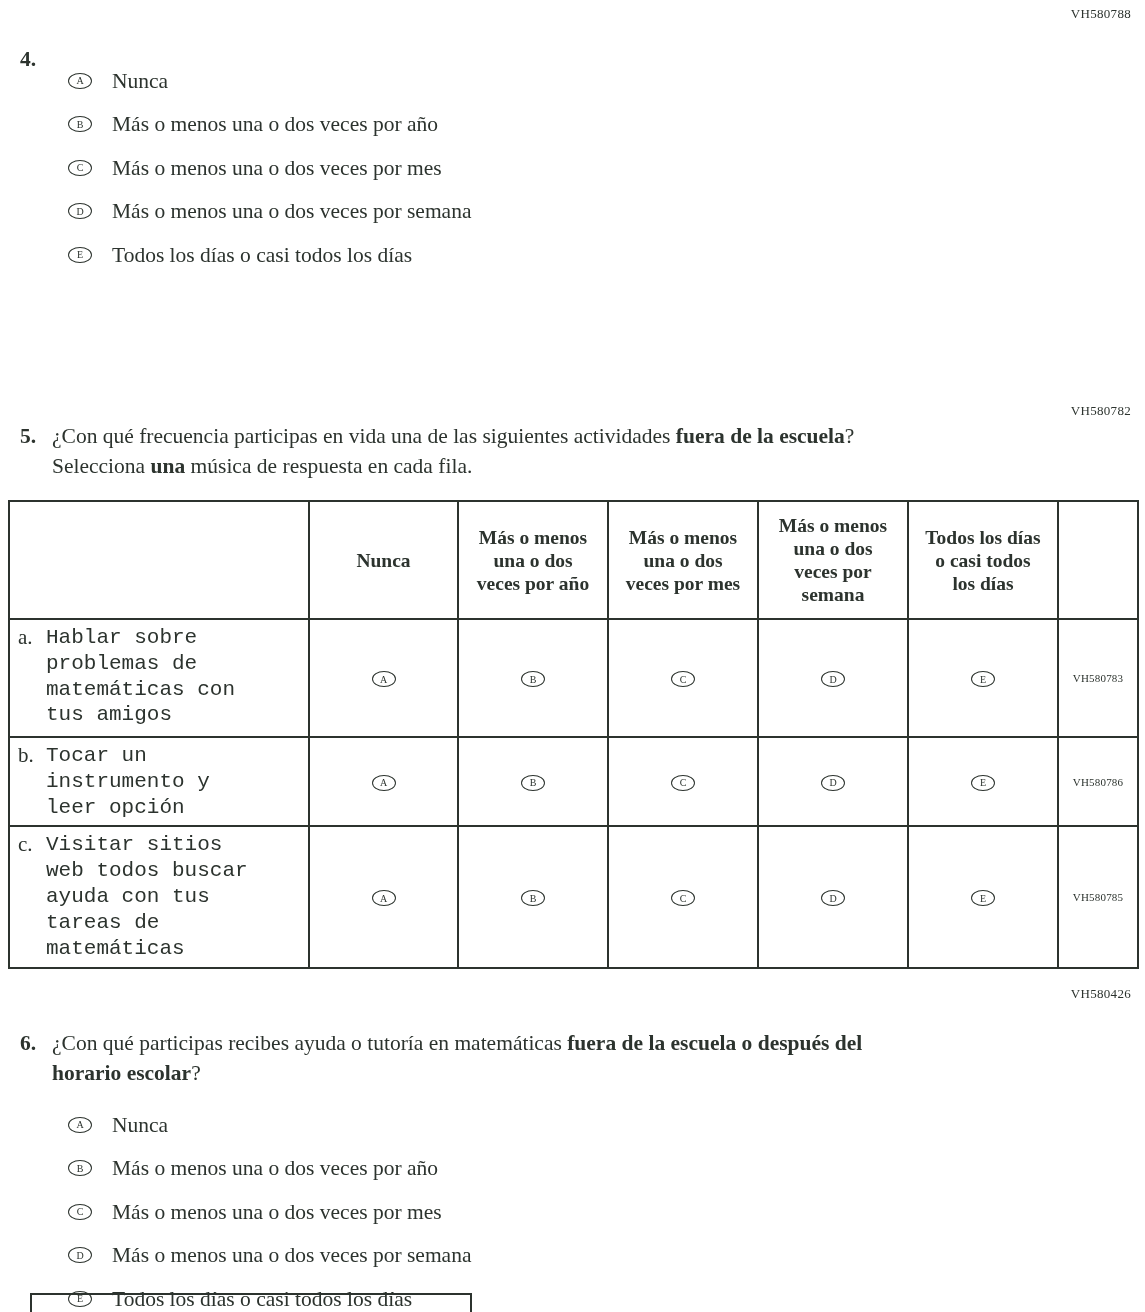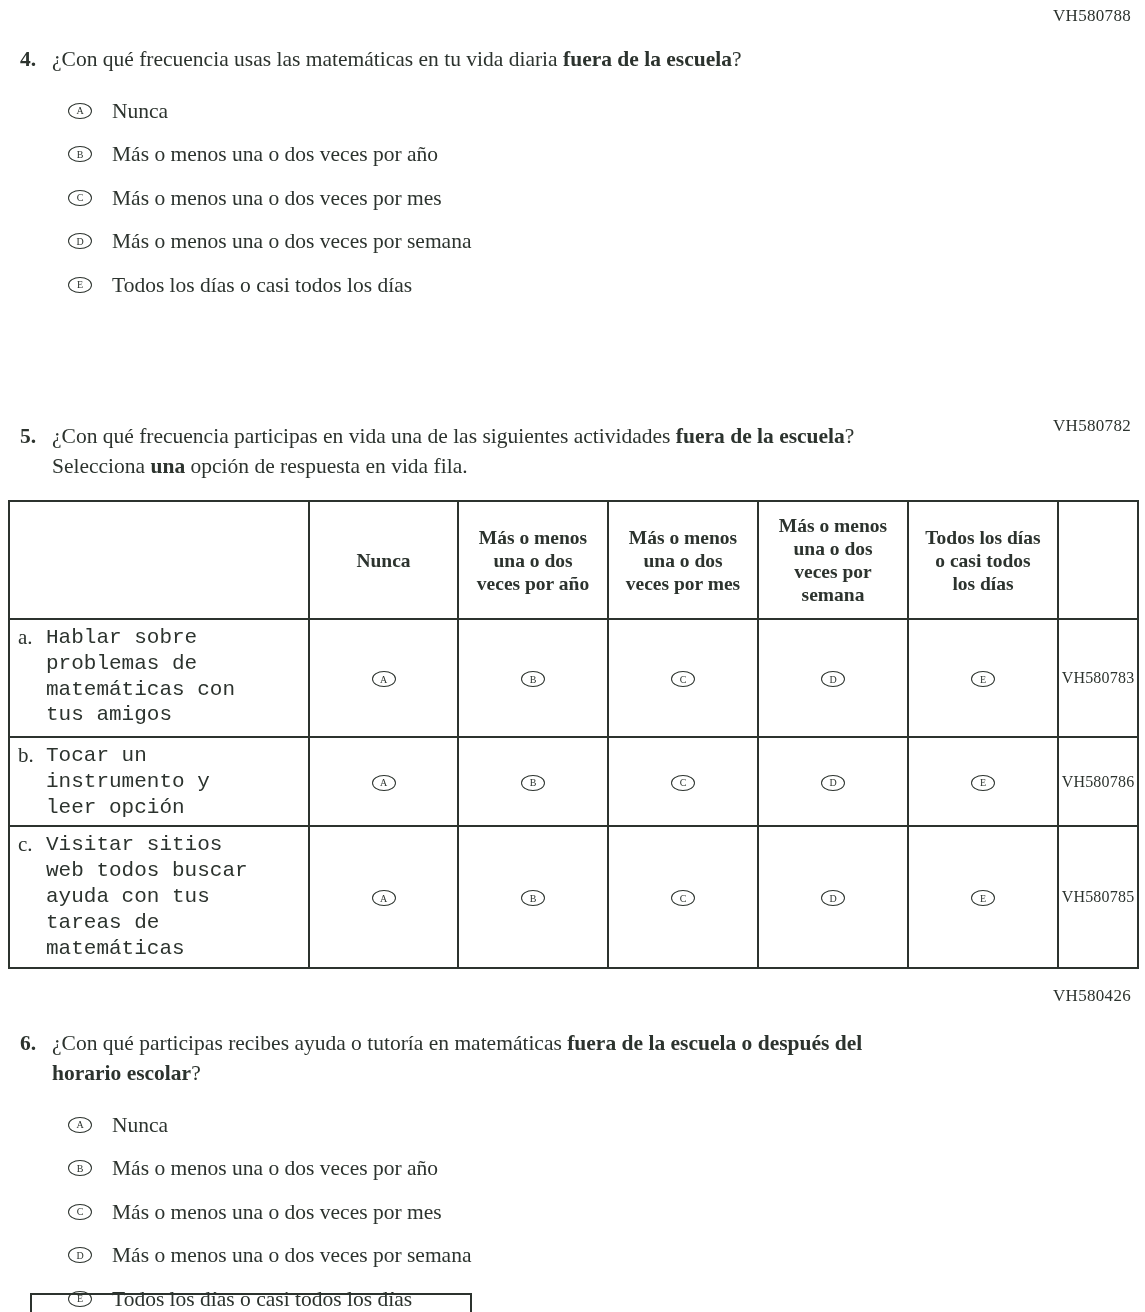--- a/index.html
+++ b/index.html
@@ -7,21 +7,21 @@
   body {
     position:relative;
     background:#ffffff;
     color:#2c332e;
     font-family:"Liberation Serif","DejaVu Serif",serif;
     overflow:hidden;
   }
   .form-code {
     position:absolute;
     right:14px;
-    font-size:17px;
+    font-size:13px;
     letter-spacing:0.3px;
   }
   .question {
     position:absolute;
     left:20px;
     display:flex;
   }
   .qnum {
     flex:none;
     width:32px;
@@ -86,21 +86,21 @@
   .label-inner { display:flex; }
   .row-letter { flex:none; width:28px; }
   .row-label { max-width:212px;font-family:Liberation Mono, monospace; }
   .grid td.bubble-cell {
     text-align:center;
     vertical-align:middle;
   }
   .grid td.code-cell {
     vertical-align:middle;
     text-align:center;
-    font-size:16px;
+    font-size:11px;
     letter-spacing:0.2px;
     padding:0 2px;
   }
   tr.row-a td { height:118px; }
   tr.row-b td { height:54px; }
   tr.row-c td { height:88px; }
   #next-table-top-edge {
     position:absolute;
     top:1293px;
     left:30px;
@@ -111,21 +111,20 @@
   }
 </style>
 </head>
 <body>
 
 <div class="form-code" style="top:6px;">VH580788</div>
 
 <div class="question" style="top:44px;">
   <div class="qnum">4.</div>
   <div class="qtext">
-    <span><span>¿Con qué frecuencia usas las matemáticas en tu vida diaria </span><b>fuera de la escuela</b><span>?</span></span>
     <div class="options">
       <div class="option">
         <span class="bubble">A</span>
         <span class="option-label">Nunca</span>
       </div>
       <div class="option">
         <span class="bubble">B</span>
         <span class="option-label">Más o menos una o dos veces por año</span>
       </div>
       <div class="option">
@@ -137,26 +136,26 @@
         <span class="option-label">Más o menos una o dos veces por semana</span>
       </div>
       <div class="option">
         <span class="bubble">E</span>
         <span class="option-label">Todos los días o casi todos los días</span>
       </div>
     </div>
   </div>
 </div>
 
-<div class="form-code" style="top:416px;">VH580782</div>
+<div class="form-code" style="top:403px;">VH580782</div>
 
 <div class="question" style="top:421px;">
   <div class="qnum">5.</div>
   <div class="qtext">
-    <span><span>¿Con qué frecuencia participas en vida una de las siguientes actividades </span><b>fuera de la escuela</b><span>? Selecciona </span><b>una</b><span> opción de respuesta en vida fila.</span></span>
+    <span><span>¿Con qué frecuencia participas en vida una de las siguientes actividades </span><b>fuera de la escuela</b><span>? Selecciona </span><b>una</b><span> música de respuesta en cada fila.</span></span>
   </div>
 </div>
 
 <table class="grid">
   <colgroup>
     <col style="width:300px">
     <col style="width:149px">
     <col style="width:150px">
     <col style="width:150px">
     <col style="width:150px">

